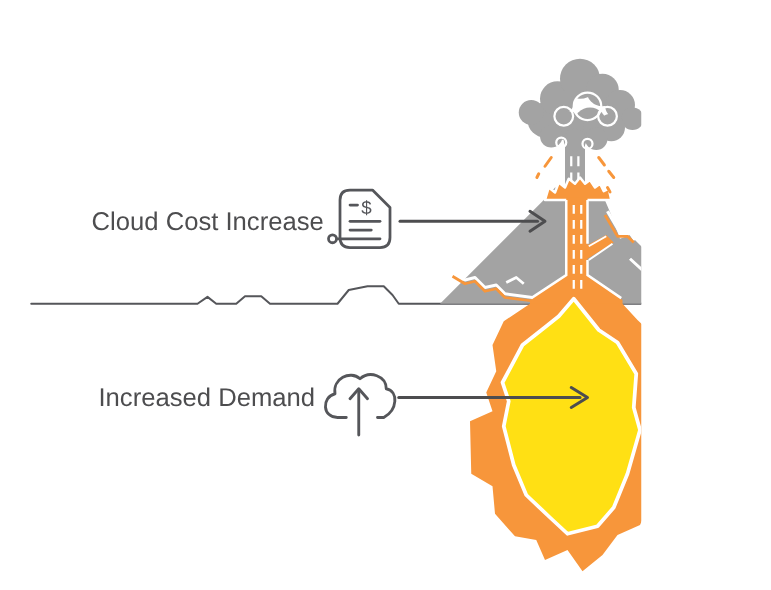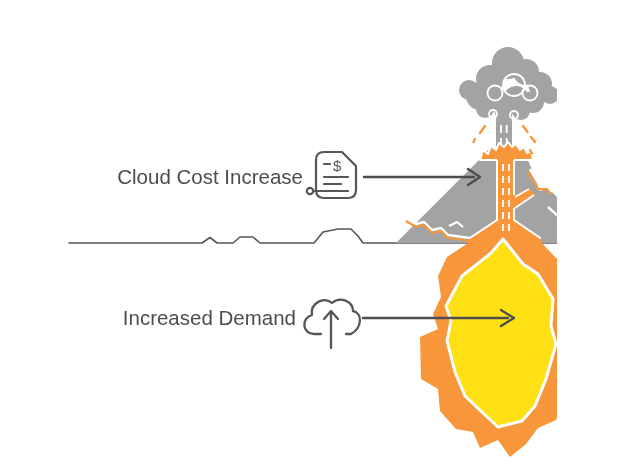--- a/index.html
+++ b/index.html
@@ -2,21 +2,20 @@
 <html><head>
 <meta charset="utf-8">
 <style>
   html,body{margin:0;padding:0;background:#ffffff;}
   .stage{
     position:relative;
     width:513px;height:472px;
     background:#ffffff;
     overflow:hidden;
     font-family:"Liberation Sans", sans-serif;
-    margin-left:44px;
   }
   svg{display:block;}
   .callout-text{
     font-family:"Liberation Sans", sans-serif;
     font-size:20.5px;
     fill:#4D4D4F;
   }
   .icon-symbol{
     font-family:"Liberation Sans", sans-serif;
     font-size:15px;

